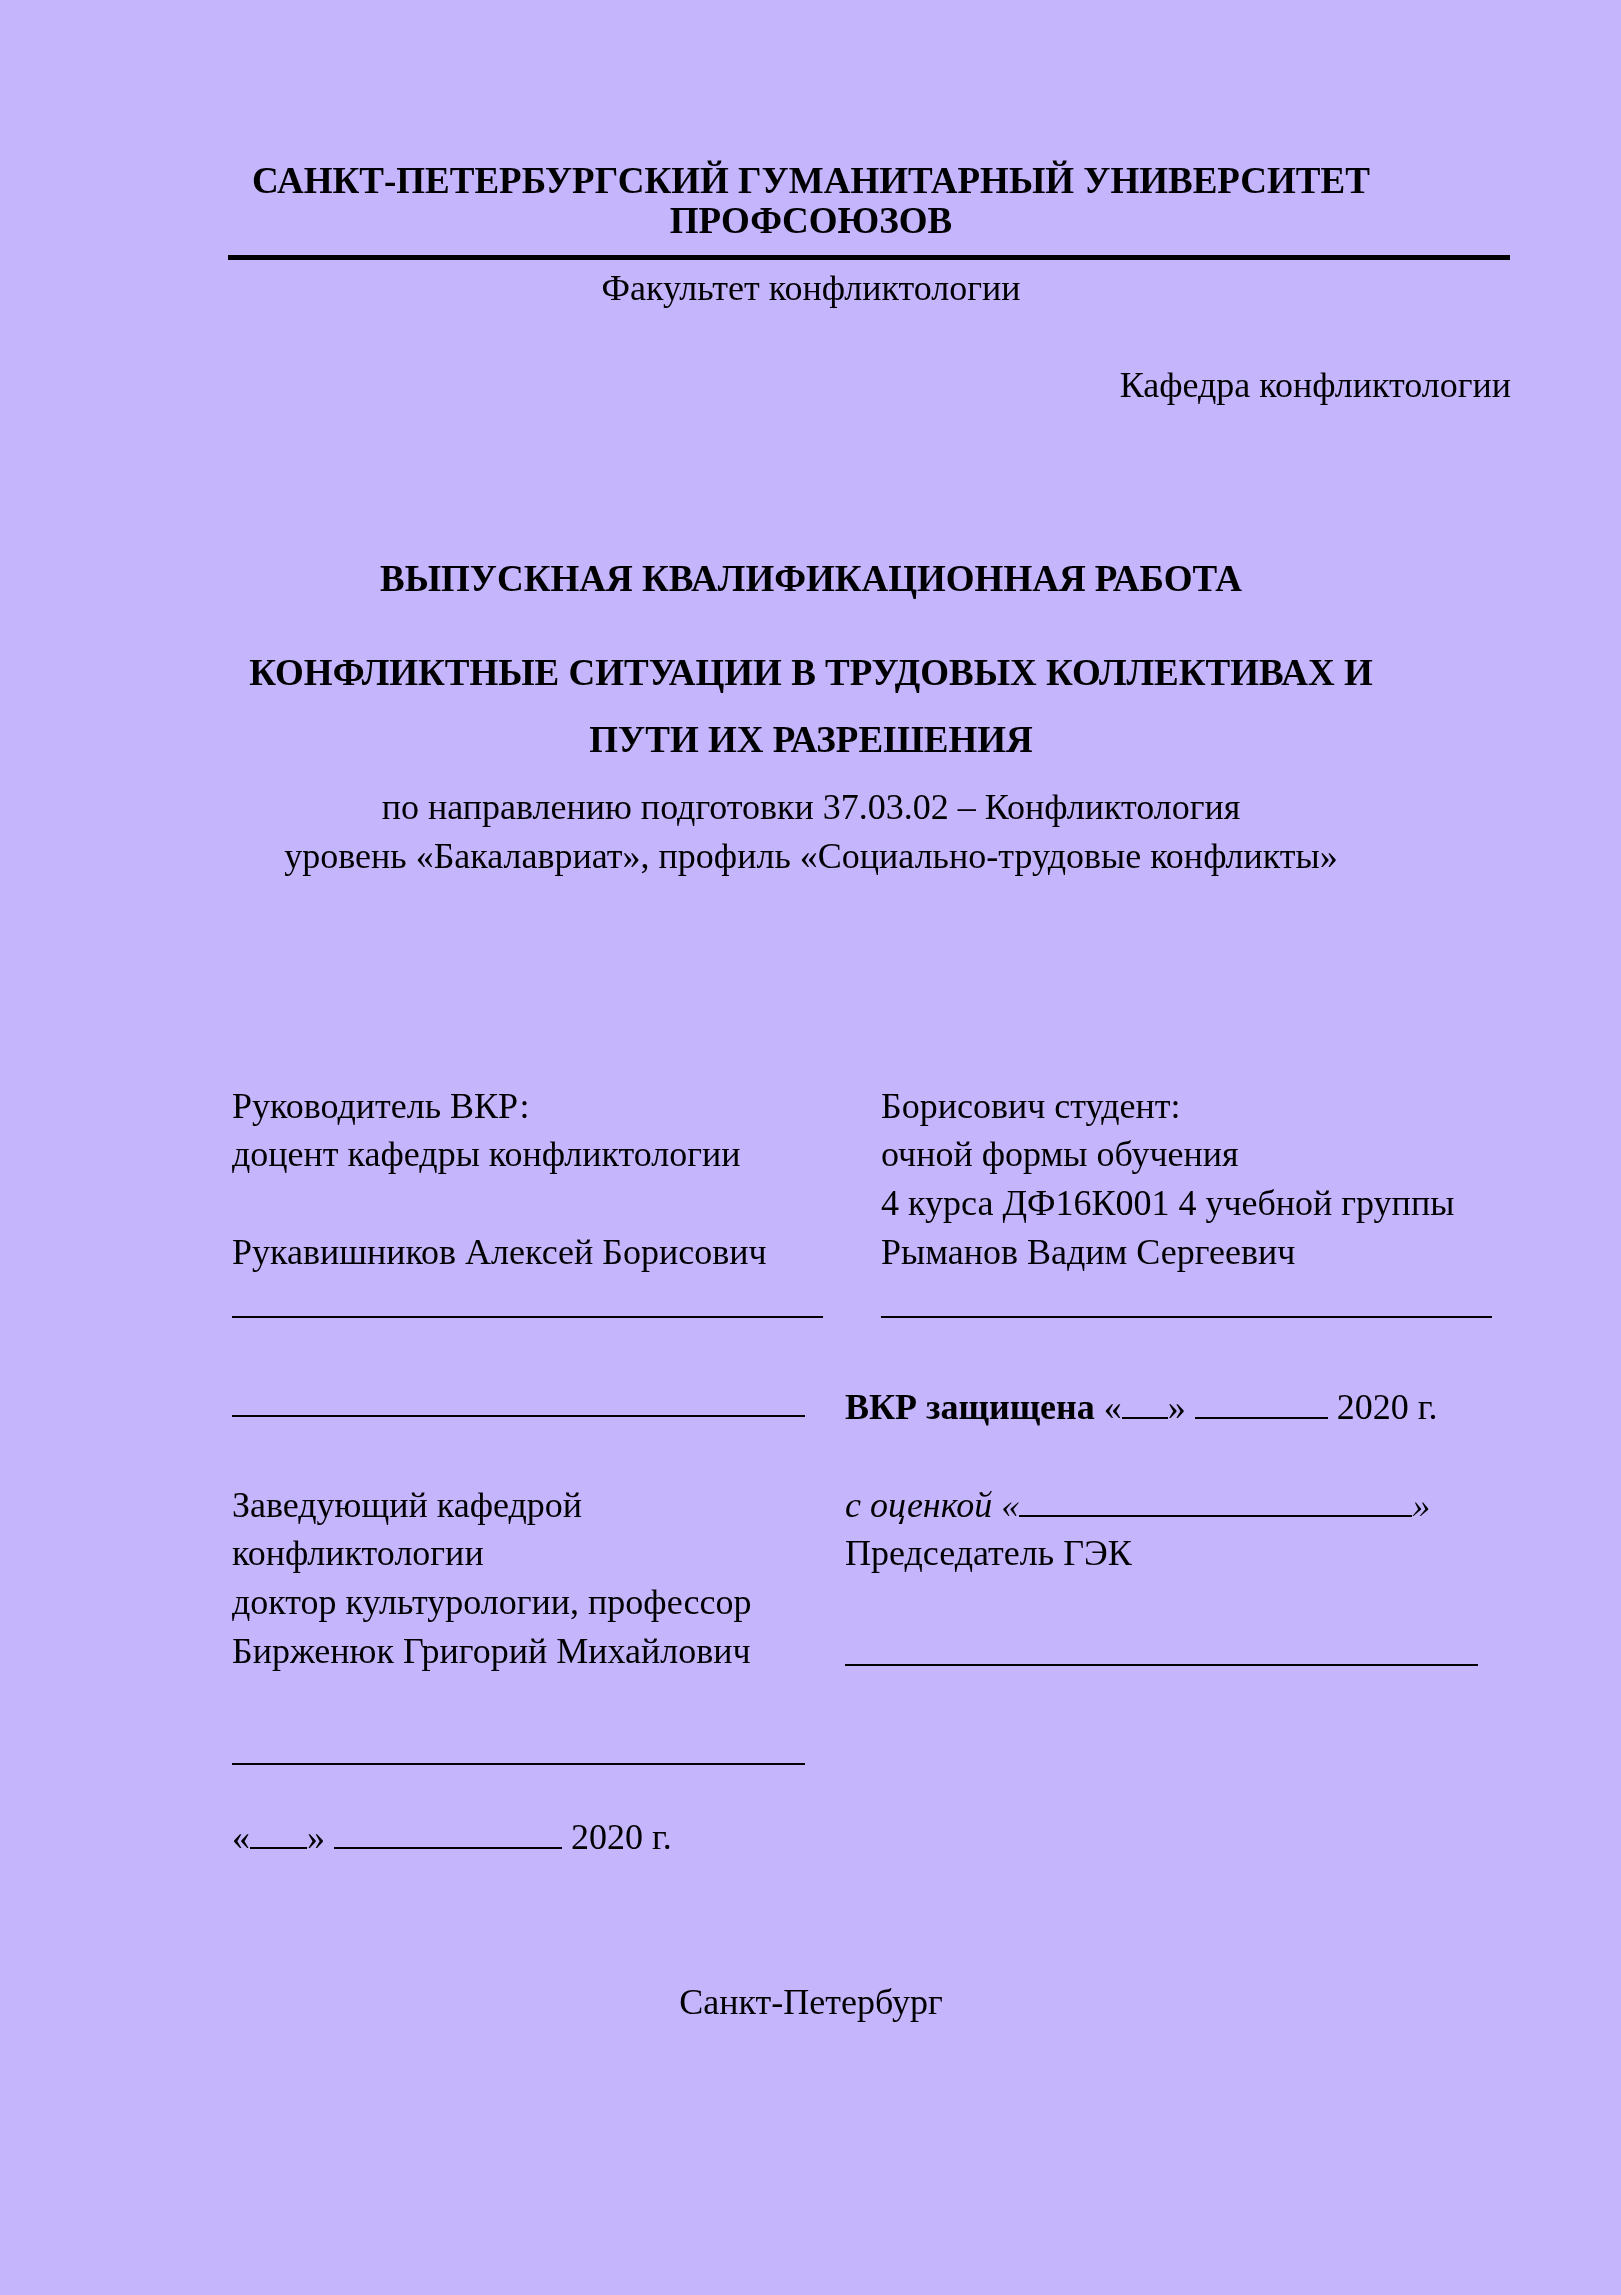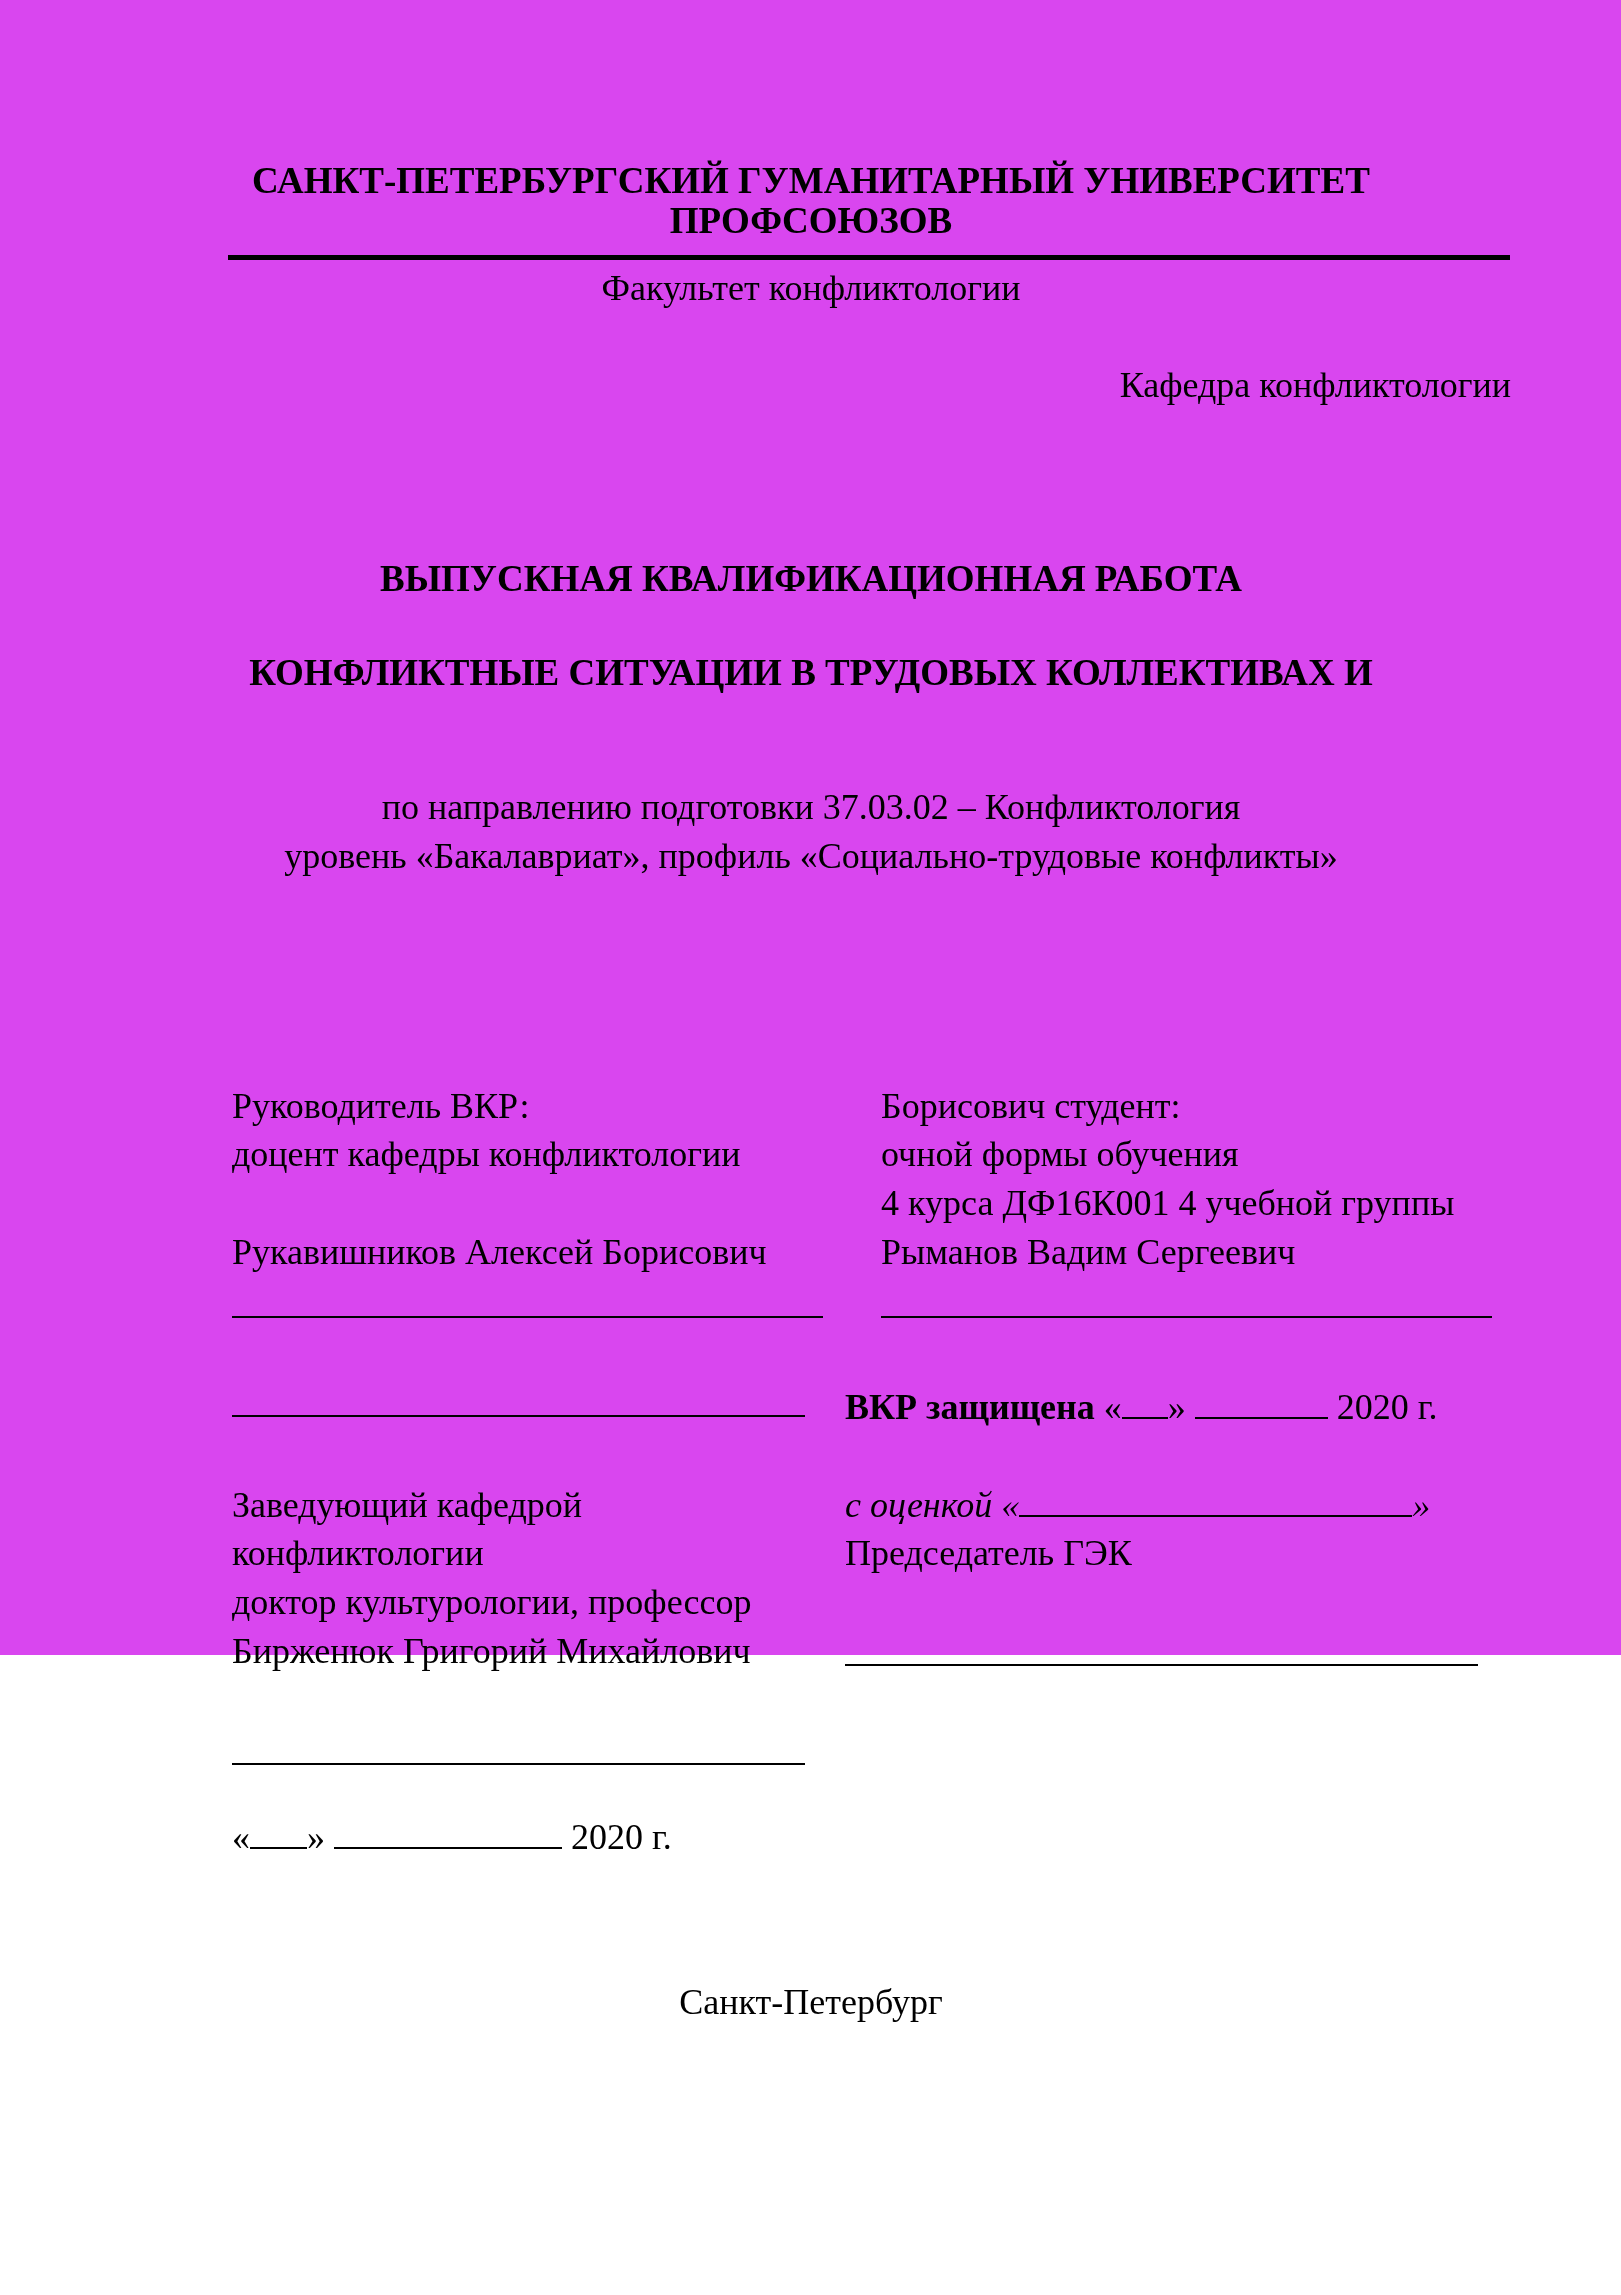--- a/index.html
+++ b/index.html
@@ -12,22 +12,22 @@
       height: 2295px;
       position: relative;
       overflow: hidden;
       font-family: "Liberation Serif", "DejaVu Serif", serif;
       color: #000000;
     }
     .page {
       position: absolute;
       left: 0; top: 0;
       width: 1622px;
-      height: 1655px;
-      background: #d946ef;
+      height: 2295px;
+      background: #c4b5fd;
     }
     .abs { position: absolute; white-space: pre; }
     .t-body { font-size: 36px; line-height: 49px; }
     .t-head { font-size: 37px; font-weight: bold; line-height: 44px; }
     .center { left: 0; width: 1622px; text-align: center; }
     .bold { font-weight: bold; }
 
     .rule {
       position: absolute;
       left: 228px;
@@ -54,20 +54,21 @@
 <div class="page">
 
   <div class="abs t-head center" style="top:159px;">САНКТ-ПЕТЕРБУРГСКИЙ ГУМАНИТАРНЫЙ УНИВЕРСИТЕТ</div>
   <div class="abs t-head center" style="top:199px;">ПРОФСОЮЗОВ</div>
   <div class="rule"></div>
   <div class="abs t-body center" style="top:264px;">Факультет конфликтологии</div>
   <div class="abs t-body" style="top:361px; right:111px; text-align:right;">Кафедра конфликтологии</div>
 
   <div class="abs t-head center" style="top:557px;">ВЫПУСКНАЯ КВАЛИФИКАЦИОННАЯ РАБОТА</div>
   <div class="abs t-head center" style="top:651px;">КОНФЛИКТНЫЕ СИТУАЦИИ В ТРУДОВЫХ КОЛЛЕКТИВАХ И</div>
+  <div class="abs t-head center" style="top:718px;">ПУТИ ИХ РАЗРЕШЕНИЯ</div>
   <div class="abs t-body center" style="top:783px;">по направлению подготовки 37.03.02 – Конфликтология</div>
   <div class="abs t-body center" style="top:832px;">уровень «Бакалавриат», профиль «Социально-трудовые конфликты»</div>
 
   <div class="abs t-body" style="left:232px; top:1082px;">Руководитель ВКР:</div>
   <div class="abs t-body" style="left:232px; top:1130px;">доцент кафедры конфликтологии</div>
   <div class="abs t-body" style="left:232px; top:1228px;">Рукавишников Алексей Борисович</div>
   <div class="sigline" style="left:232px; top:1316px; width:591px;"></div>
 
   <div class="abs t-body" style="left:881px; top:1082px;">Борисович студент:</div>
   <div class="abs t-body" style="left:881px; top:1130px;">очной формы обучения</div>

